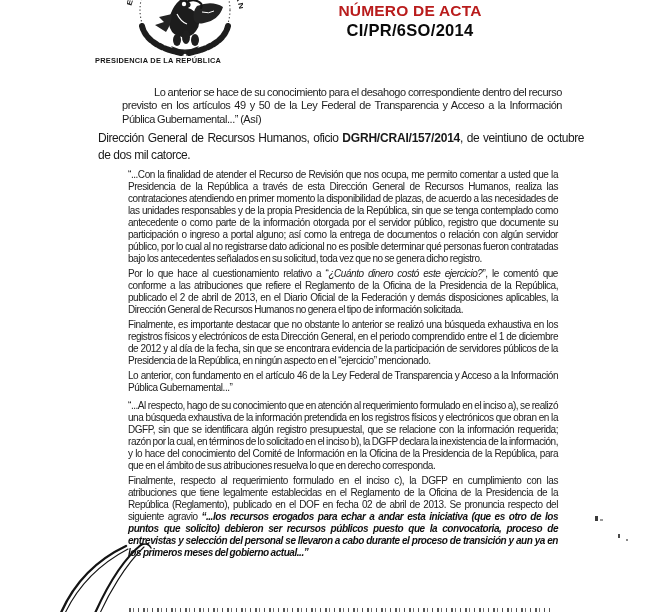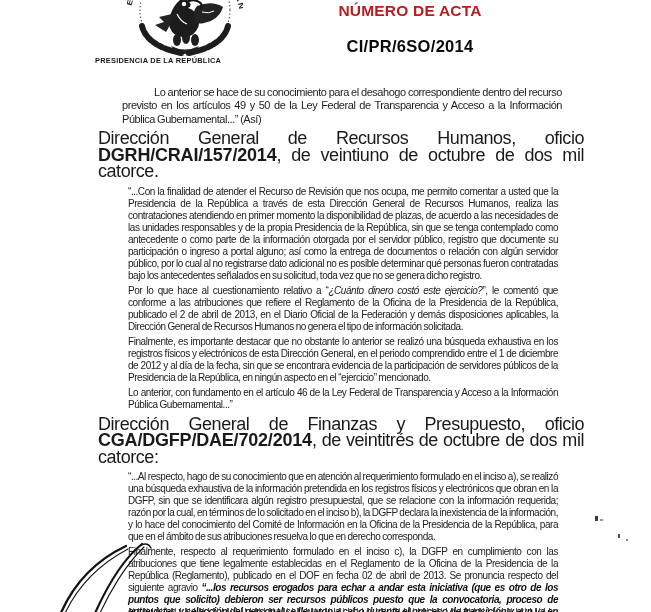--- a/index.html
+++ b/index.html
@@ -11,28 +11,28 @@
   }
   
   .letterhead{position:relative;height:68px;}
   .seal-wrap{position:absolute;left:127px;top:0;width:116px;height:56px;overflow:hidden;}
   .org-name{
     position:absolute;left:95px;top:56px;font-size:7.4px;font-weight:bold;
     letter-spacing:0.25px;color:#161616;white-space:nowrap;
   }
   .acta-block{position:absolute;left:330px;top:2px;width:160px;text-align:center;}
   .acta-label{font-size:15.5px;font-weight:bold;letter-spacing:0.2px;color:#b91c1c;}
-  .acta-number{font-size:16.5px;font-weight:bold;letter-spacing:0.3px;color:#0a0a0a;margin-top:17px;}
+  .acta-number{font-size:16.5px;font-weight:bold;letter-spacing:0.3px;color:#0a0a0a;margin-top:1px;}
   
   .intro{
     margin:18px 0 0 122px;width:440px;text-indent:32px;font-size:11px;
     line-height:13.4px;letter-spacing:-0.45px;word-spacing:-0.5px;text-align:justify;
   }
   .sec{
-    margin:4px 0 0 98px;width:486px;font-size:18px;font-weight:normal;
+    margin:4px 0 0 98px;width:486px;font-size:12px;font-weight:normal;
     line-height:16.5px;letter-spacing:-0.45px;text-align:justify;color:#1a1a1a;
   }
   .sec b{font-weight:bold;letter-spacing:-0.2px;}
   .sec.sec2{margin-top:5px;}
   .q{
     margin:3px 0 0 128px;width:430px;font-size:10px;line-height:12px;
     letter-spacing:-0.45px;word-spacing:-0.5px;text-align:justify;color:#222;
   }
   .q.first{margin-top:6px;}
   .q em{font-style:italic;}
@@ -99,21 +99,20 @@
 
   <p class="intro"><span>Lo anterior se hace de su conocimiento para el desahogo correspondiente dentro del recurso previsto en los artículos 49 y 50 de la Ley Federal de Transparencia y Acceso a la Información Pública Gubernamental...” </span><b>(Así)</b></p>
 
   <p class="sec"><span>Dirección General de Recursos Humanos, oficio </span><b>DGRH/CRAI/157/2014</b><span>, de veintiuno de octubre de dos mil catorce.</span></p>
 
   <p class="q first">“...Con la finalidad de atender el Recurso de Revisión que nos ocupa, me permito comentar a usted que la Presidencia de la República a través de esta Dirección General de Recursos Humanos, realiza las contrataciones atendiendo en primer momento la disponibilidad de plazas, de acuerdo a las necesidades de las unidades responsables y de la propia Presidencia de la República, sin que se tenga contemplado como antecedente o como parte de la información otorgada por el servidor público, registro que documente su participación o ingreso a portal alguno; así como la entrega de documentos o relación con algún servidor público, por lo cual al no registrarse dato adicional no es posible determinar qué personas fueron contratadas bajo los antecedentes señalados en su solicitud, toda vez que no se genera dicho registro.</p>
   <p class="q"><span>Por lo que hace al cuestionamiento relativo a “</span><em>¿Cuánto dinero costó este ejercicio?</em><span>”, le comentó que conforme a las atribuciones que refiere el Reglamento de la Oficina de la Presidencia de la República, publicado el 2 de abril de 2013, en el Diario Oficial de la Federación y demás disposiciones aplicables, la Dirección General de Recursos Humanos no genera el tipo de información solicitada.</span></p>
   <p class="q">Finalmente, es importante destacar que no obstante lo anterior se realizó una búsqueda exhaustiva en los registros físicos y electrónicos de esta Dirección General, en el periodo comprendido entre el 1 de diciembre de 2012 y al día de la fecha, sin que se encontrara evidencia de la participación de servidores públicos de la Presidencia de la República, en ningún aspecto en el “ejercicio” mencionado.</p>
   <p class="q">Lo anterior, con fundamento en el artículo 46 de la Ley Federal de Transparencia y Acceso a la Información Pública Gubernamental...”</p>
 
-  <p class="sec sec2"><span>Dirección General de Finanzas y Presupuesto, oficio </span><b>CGA/DGFP/DAE/702/2014</b><span>, de veintitrés de octubre de dos mil catorce:</span></p>
 
   <p class="q first">“...Al respecto, hago de su conocimiento que en atención al requerimiento formulado en el inciso a), se realizó una búsqueda exhaustiva de la información pretendida en los registros físicos y electrónicos que obran en la DGFP, sin que se identificara algún registro presupuestal, que se relacione con la información requerida; razón por la cual, en términos de lo solicitado en el inciso b), la DGFP declara la inexistencia de la información, y lo hace del conocimiento del Comité de Información en la Oficina de la Presidencia de la República, para que en el ámbito de sus atribuciones resuelva lo que en derecho corresponda.</p>
   <p class="q"><span>Finalmente, respecto al requerimiento formulado en el inciso c), la DGFP en cumplimiento con las atribuciones que tiene legalmente establecidas en el Reglamento de la Oficina de la Presidencia de la República (Reglamento), publicado en el DOF en fecha 02 de abril de 2013. Se pronuncia respecto del siguiente agravio </span><span class="bq">“...los recursos erogados para echar a andar esta iniciativa (que es otro de los puntos que solicito) debieron ser recursos públicos puesto que la convocatoria, proceso de entrevistas y selección del personal se llevaron a cabo durante el proceso de transición y aun ya en los primeros meses del gobierno actual...”</span></p>
 
   <svg class="signature" viewBox="0 0 132 80" aria-hidden="true">
     <g stroke="#141414" fill="none" stroke-linecap="round">
       <path d="M 28,82 C 38,56 58,26 96,8" stroke-width="2.4"></path>
       <path d="M 32,82 C 42,58 62,30 98,11" stroke-width="1.1"></path>
       <path d="M 62,82 C 74,54 92,22 112,6" stroke-width="2.2"></path>
       <path d="M 67,82 C 78,56 96,26 114,9" stroke-width="1.1"></path>

